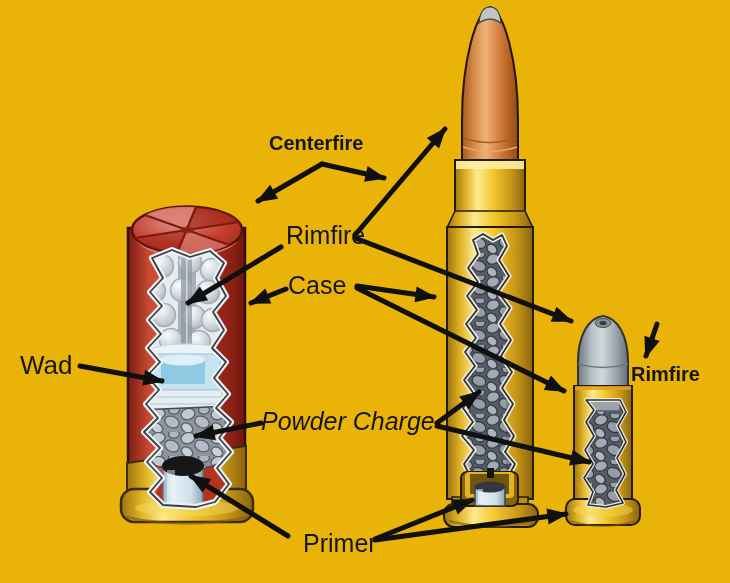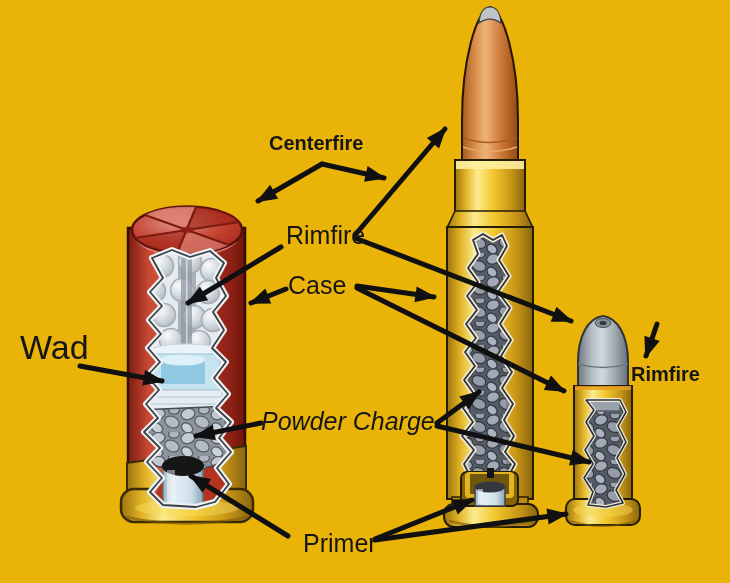--- a/index.html
+++ b/index.html
@@ -5,21 +5,21 @@
   html,body{margin:0;padding:0;background:#fff;}
   .canvas{position:relative;width:730px;height:583px;background:#eab308;overflow:hidden;
           font-family:"Liberation Sans",sans-serif;}
   .canvas svg{position:absolute;left:0;top:0;}
   .lbl{position:absolute;color:#161616;white-space:nowrap;line-height:1;}
   .lbl.bold{font-weight:bold;font-size:20px;}
   .lbl.reg{font-size:25px;}
   #lbl-centerfire{left:269px;top:133px;}
   #lbl-bullet{left:286px;top:223px;}
   #lbl-case{left:288px;top:273px;}
-  #lbl-wad{left:20px;top:330px;font-size:34px;}
+  #lbl-wad{left:20px;top:352px;font-size:26px;}
   #lbl-powder{left:261px;top:409px;font-style:italic;}
   #lbl-primer{left:295px;top:531px;margin-left:8px;}
   #lbl-rimfire{left:631px;top:316px;margin-top:48px;}
 </style>
 </head>
 <body>
 
 <div class="canvas">
 
 <svg width="730" height="583" viewBox="0 0 730 583">

